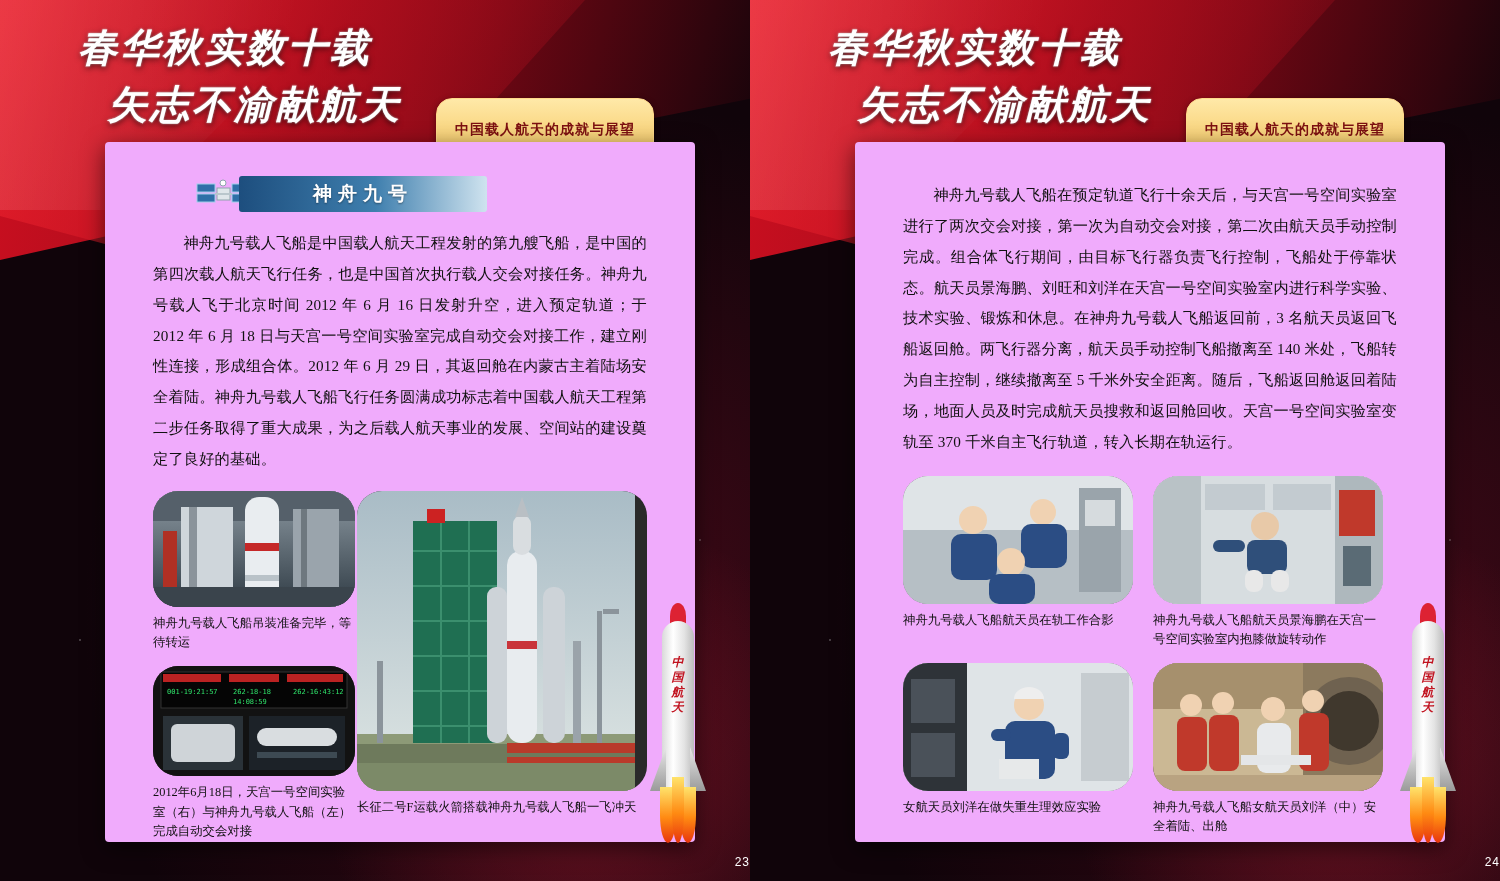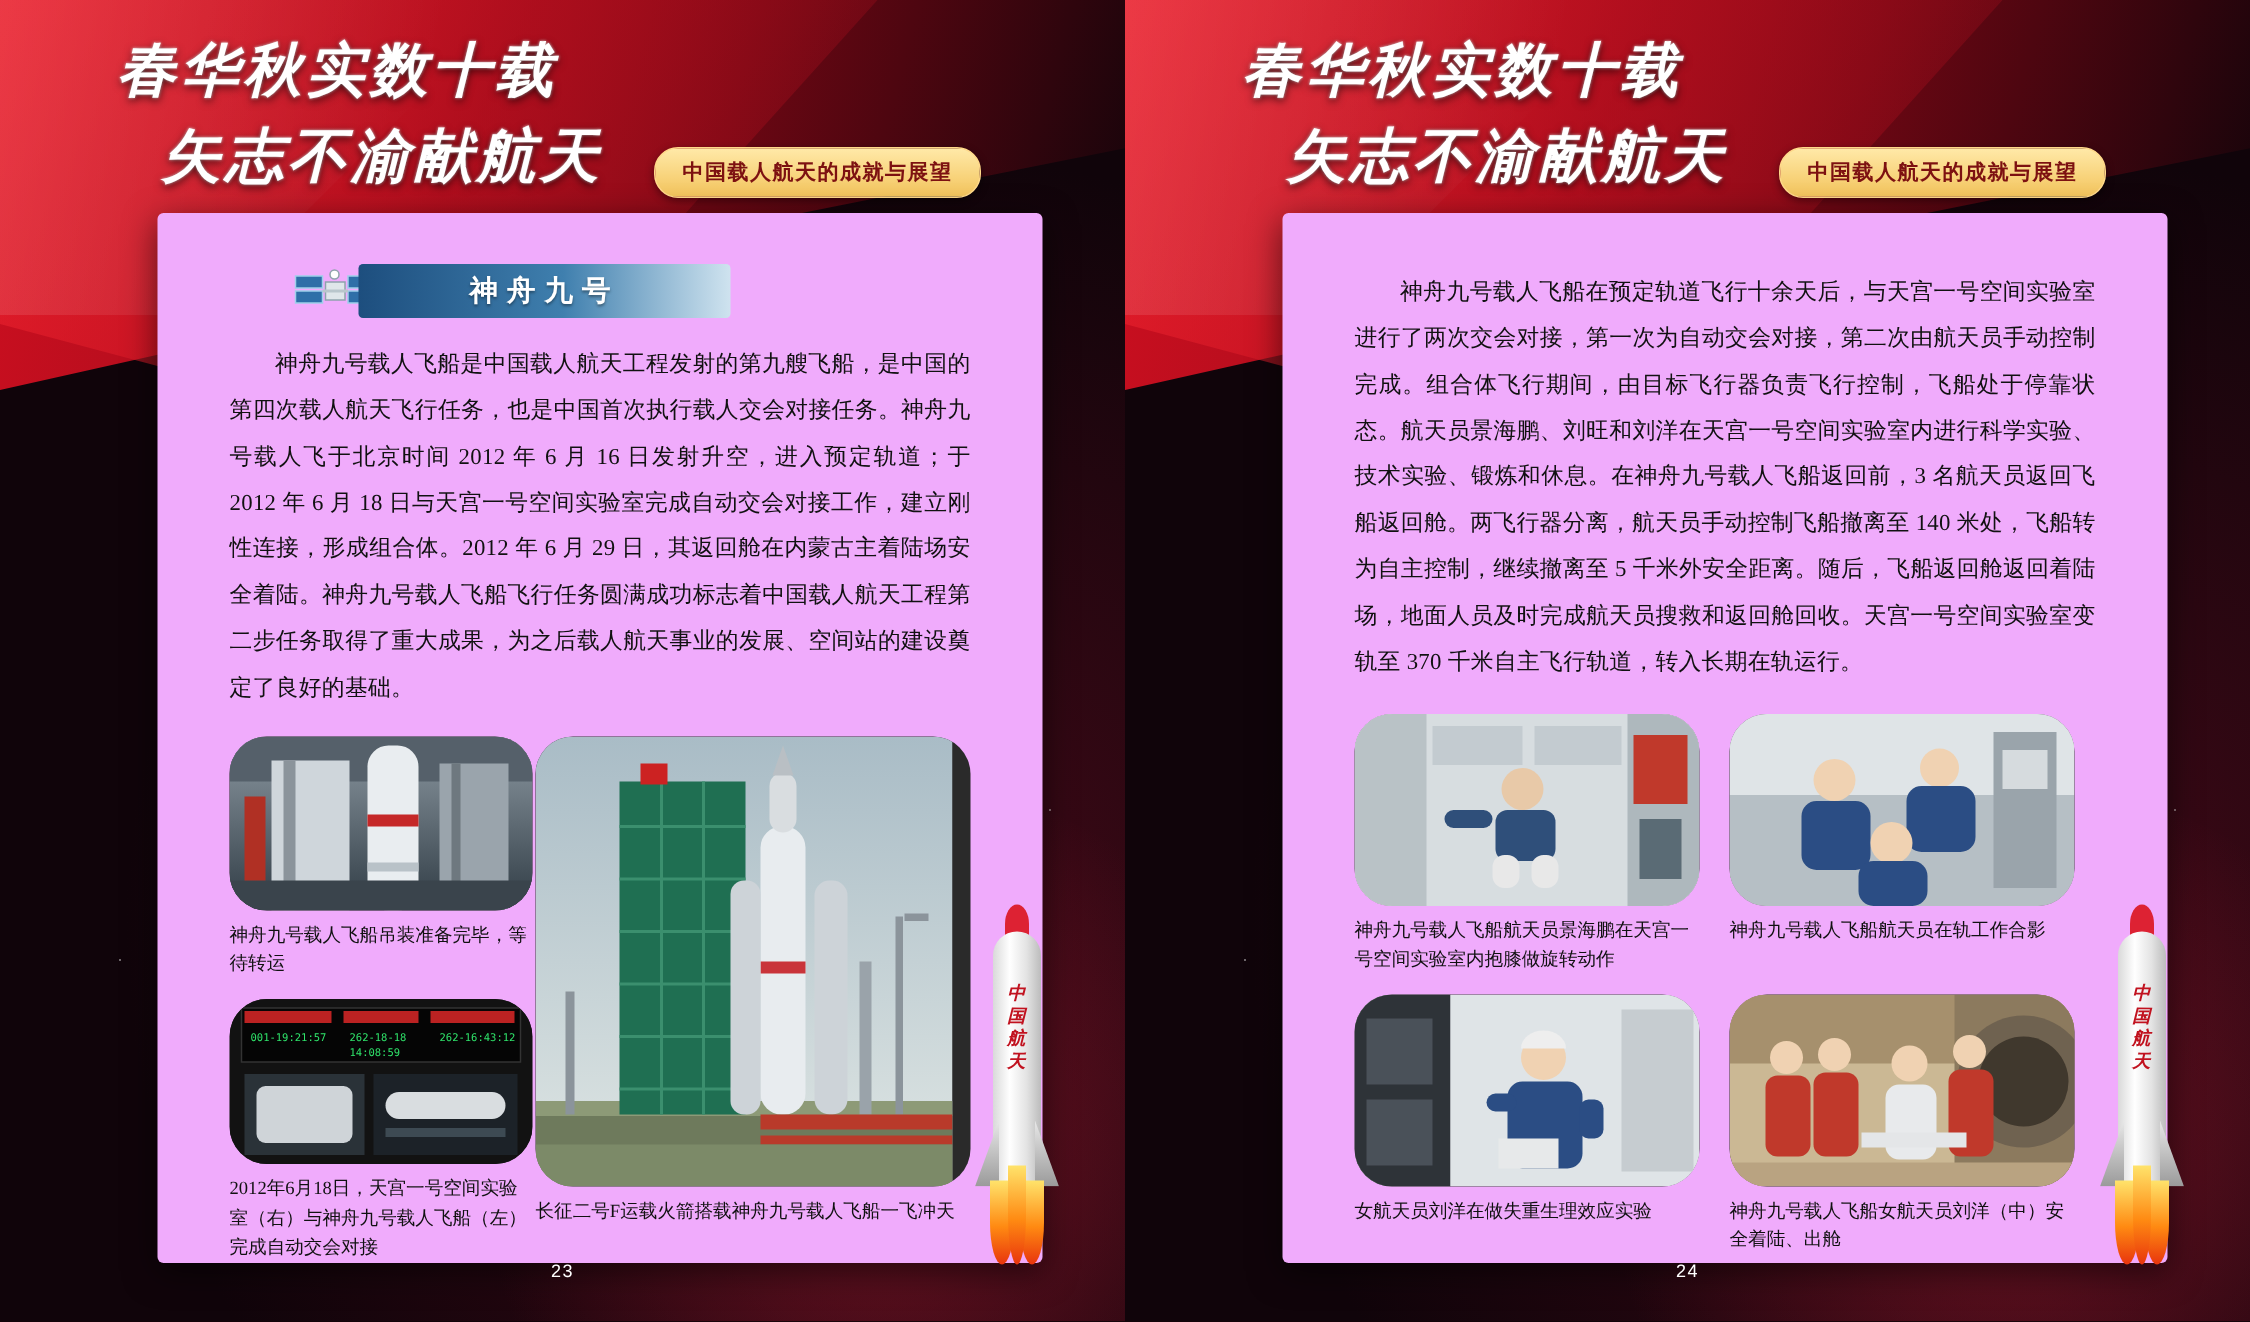--- a/index.html
+++ b/index.html
@@ -36,21 +36,21 @@
     clip-path:polygon(0 0,46% 0,18% 100%,0 100%);}
   .bg-glow{position:absolute;right:-120px;bottom:-160px;width:560px;height:520px;border-radius:50%;
     background:radial-gradient(circle,rgba(150,25,45,.55) 0%,rgba(40,6,14,0) 70%);}
 
   
   .header{position:absolute;left:0;top:18px;width:100%;height:100px;}
   .htitle{position:absolute;left:78px;top:2px;color:#fff;font-family:"Liberation Serif",serif;
      font-weight:bold;font-size:39px;letter-spacing:3px;font-style:italic;
      text-shadow:0 2px 6px rgba(0,0,0,.7),0 0 2px #fff;line-height:1.45;}
   .htitle .l2{margin-left:30px;display:block;}
-  .hbadge{position:absolute;left:436px;top:80px;height:30px;padding:1px 18px;display:flex;align-items:center;
+  .hbadge{position:absolute;left:436px;top:80px;height:30px;padding:16px 18px;display:flex;align-items:center;
     border-radius:16px;background:linear-gradient(180deg,#ffe9a8,#f3c45c);color:#7d1111;
     font-size:14px;font-weight:bold;letter-spacing:1px;box-shadow:0 2px 6px rgba(0,0,0,.45);
     border:1px solid #ffd98a;}
 
   
   .sheet{position:absolute;left:105px;top:142px;width:590px;height:700px;background:#f0abfc;border-radius:4px;
     box-shadow:0 6px 22px rgba(0,0,0,.55);}
   .sheet-inner{position:absolute;left:48px;top:32px;width:494px;}
 
   .chapter{position:relative;width:300px;height:40px;margin-left:38px;margin-bottom:14px;}
@@ -83,21 +83,21 @@
      line-height:1.25;text-align:center;letter-spacing:1px;font-style:italic;}
   .rk-fin{position:absolute;bottom:52px;width:16px;height:44px;background:linear-gradient(180deg,#e8e8e8,#9a9a9a);}
   .rk-fin.l{left:2px;clip-path:polygon(100% 0,100% 100%,0 100%);}
   .rk-fin.r{right:2px;clip-path:polygon(0 0,100% 100%,0 100%);}
   .rk-flame{position:absolute;bottom:0;width:16px;height:56px;border-radius:0 0 50% 50%;
      background:linear-gradient(180deg,#ffe36b,#ff8a12 55%,#e8350d);filter:blur(.3px);}
   .rk-flame.a{left:12px;}
   .rk-flame.b{right:12px;}
   .rk-flame.c{left:24px;height:66px;width:12px;}
 
-  .pagenum{position:absolute;left:0;bottom:27px;width:100%;text-align:center;color:#fff;font-size:12px;letter-spacing:1px;}
+  .pagenum{position:absolute;left:0;bottom:12px;width:100%;text-align:right;color:#fff;font-size:12px;letter-spacing:1px;}
 </style>
 </head>
 <body>
 
 <div class="spread">
 
   <div class="page">
     <div class="bg-base"></div>
     <div class="bg-stars"></div>
     <div class="bg-glow"></div>
@@ -259,57 +259,57 @@
 
     <div class="sheet">
       <div class="sheet-inner" style="top:38px">
 
         <div class="para">神舟九号载人飞船在预定轨道飞行十余天后，与天宫一号空间实验室进行了两次交会对接，第一次为自动交会对接，第二次由航天员手动控制完成。组合体飞行期间，由目标飞行器负责飞行控制，飞船处于停靠状态。航天员景海鹏、刘旺和刘洋在天宫一号空间实验室内进行科学实验、技术实验、锻炼和休息。在神舟九号载人飞船返回前，3 名航天员返回飞船返回舱。两飞行器分离，航天员手动控制飞船撤离至 140 米处，飞船转为自主控制，继续撤离至 5 千米外安全距离。随后，飞船返回舱返回着陆场，地面人员及时完成航天员搜救和返回舱回收。天宫一号空间实验室变轨至 370 千米自主飞行轨道，转入长期在轨运行。</div>
 
         <div class="grid2">
           <div class="cell">
             <div class="ph">
               <svg viewBox="0 0 230 128" width="230" height="128">
+                <rect width="230" height="128" fill="#c8ced2"></rect>
+                <rect x="0" y="0" width="230" height="54" fill="#dfe4e7"></rect>
+                <rect x="0" y="54" width="230" height="74" fill="#b6bfc5"></rect>
+                <g>
+                  <circle cx="70" cy="44" r="14" fill="#f0d2b2"></circle>
+                  <rect x="48" y="58" width="46" height="46" rx="10" fill="#2b4d84"></rect>
+                  <circle cx="140" cy="36" r="13" fill="#f0d2b2"></circle>
+                  <rect x="118" y="48" width="46" height="44" rx="10" fill="#2b4d84"></rect>
+                  <circle cx="108" cy="86" r="14" fill="#f0d2b2"></circle>
+                  <rect x="86" y="98" width="46" height="30" rx="10" fill="#2b4d84"></rect>
+                </g>
+                <rect x="176" y="12" width="42" height="104" fill="#9aa4ab"></rect>
+                <rect x="182" y="24" width="30" height="26" fill="#d6dbde"></rect>
+              </svg>
+            </div>
+            <div class="cap">神舟九号载人飞船航天员在轨工作合影</div>
+          </div>
+
+          <div class="cell">
+            <div class="ph">
+              <svg viewBox="0 0 230 128" width="230" height="128">
                 <rect width="230" height="128" fill="#cfd5d8"></rect>
                 <rect x="0" y="0" width="230" height="128" fill="#d7dde0"></rect>
                 <rect x="0" y="0" width="48" height="128" fill="#b9c2c6"></rect>
                 <rect x="182" y="0" width="48" height="128" fill="#aeb8bd"></rect>
                 <rect x="186" y="14" width="36" height="46" fill="#c0392b"></rect>
                 <rect x="190" y="70" width="28" height="40" fill="#5a6b75"></rect>
                 <rect x="52" y="8" width="60" height="26" fill="#c3cbd0"></rect>
                 <rect x="120" y="8" width="58" height="26" fill="#c3cbd0"></rect>
                 <circle cx="112" cy="50" r="14" fill="#e8c9a8"></circle>
                 <rect x="94" y="64" width="40" height="34" rx="8" fill="#2f4f7a"></rect>
                 <rect x="92" y="94" width="18" height="22" rx="8" fill="#e8e8e8"></rect>
                 <rect x="118" y="94" width="18" height="22" rx="8" fill="#e8e8e8"></rect>
                 <rect x="60" y="64" width="32" height="12" rx="6" fill="#2f4f7a"></rect>
               </svg>
             </div>
             <div class="cap">神舟九号载人飞船航天员景海鹏在天宫一号空间实验室内抱膝做旋转动作</div>
-          </div>
-
-          <div class="cell">
-            <div class="ph">
-              <svg viewBox="0 0 230 128" width="230" height="128">
-                <rect width="230" height="128" fill="#c8ced2"></rect>
-                <rect x="0" y="0" width="230" height="54" fill="#dfe4e7"></rect>
-                <rect x="0" y="54" width="230" height="74" fill="#b6bfc5"></rect>
-                <g>
-                  <circle cx="70" cy="44" r="14" fill="#f0d2b2"></circle>
-                  <rect x="48" y="58" width="46" height="46" rx="10" fill="#2b4d84"></rect>
-                  <circle cx="140" cy="36" r="13" fill="#f0d2b2"></circle>
-                  <rect x="118" y="48" width="46" height="44" rx="10" fill="#2b4d84"></rect>
-                  <circle cx="108" cy="86" r="14" fill="#f0d2b2"></circle>
-                  <rect x="86" y="98" width="46" height="30" rx="10" fill="#2b4d84"></rect>
-                </g>
-                <rect x="176" y="12" width="42" height="104" fill="#9aa4ab"></rect>
-                <rect x="182" y="24" width="30" height="26" fill="#d6dbde"></rect>
-              </svg>
-            </div>
-            <div class="cap">神舟九号载人飞船航天员在轨工作合影</div>
           </div>
 
           <div class="cell">
             <div class="ph">
               <svg viewBox="0 0 230 128" width="230" height="128">
                 <rect width="230" height="128" fill="#d4d9dc"></rect>
                 <rect x="0" y="0" width="64" height="128" fill="#2e3338"></rect>
                 <rect x="8" y="16" width="44" height="44" fill="#4a5159"></rect>
                 <rect x="8" y="70" width="44" height="44" fill="#4a5159"></rect>
                 <rect x="64" y="0" width="166" height="128" fill="#dfe4e7"></rect>

